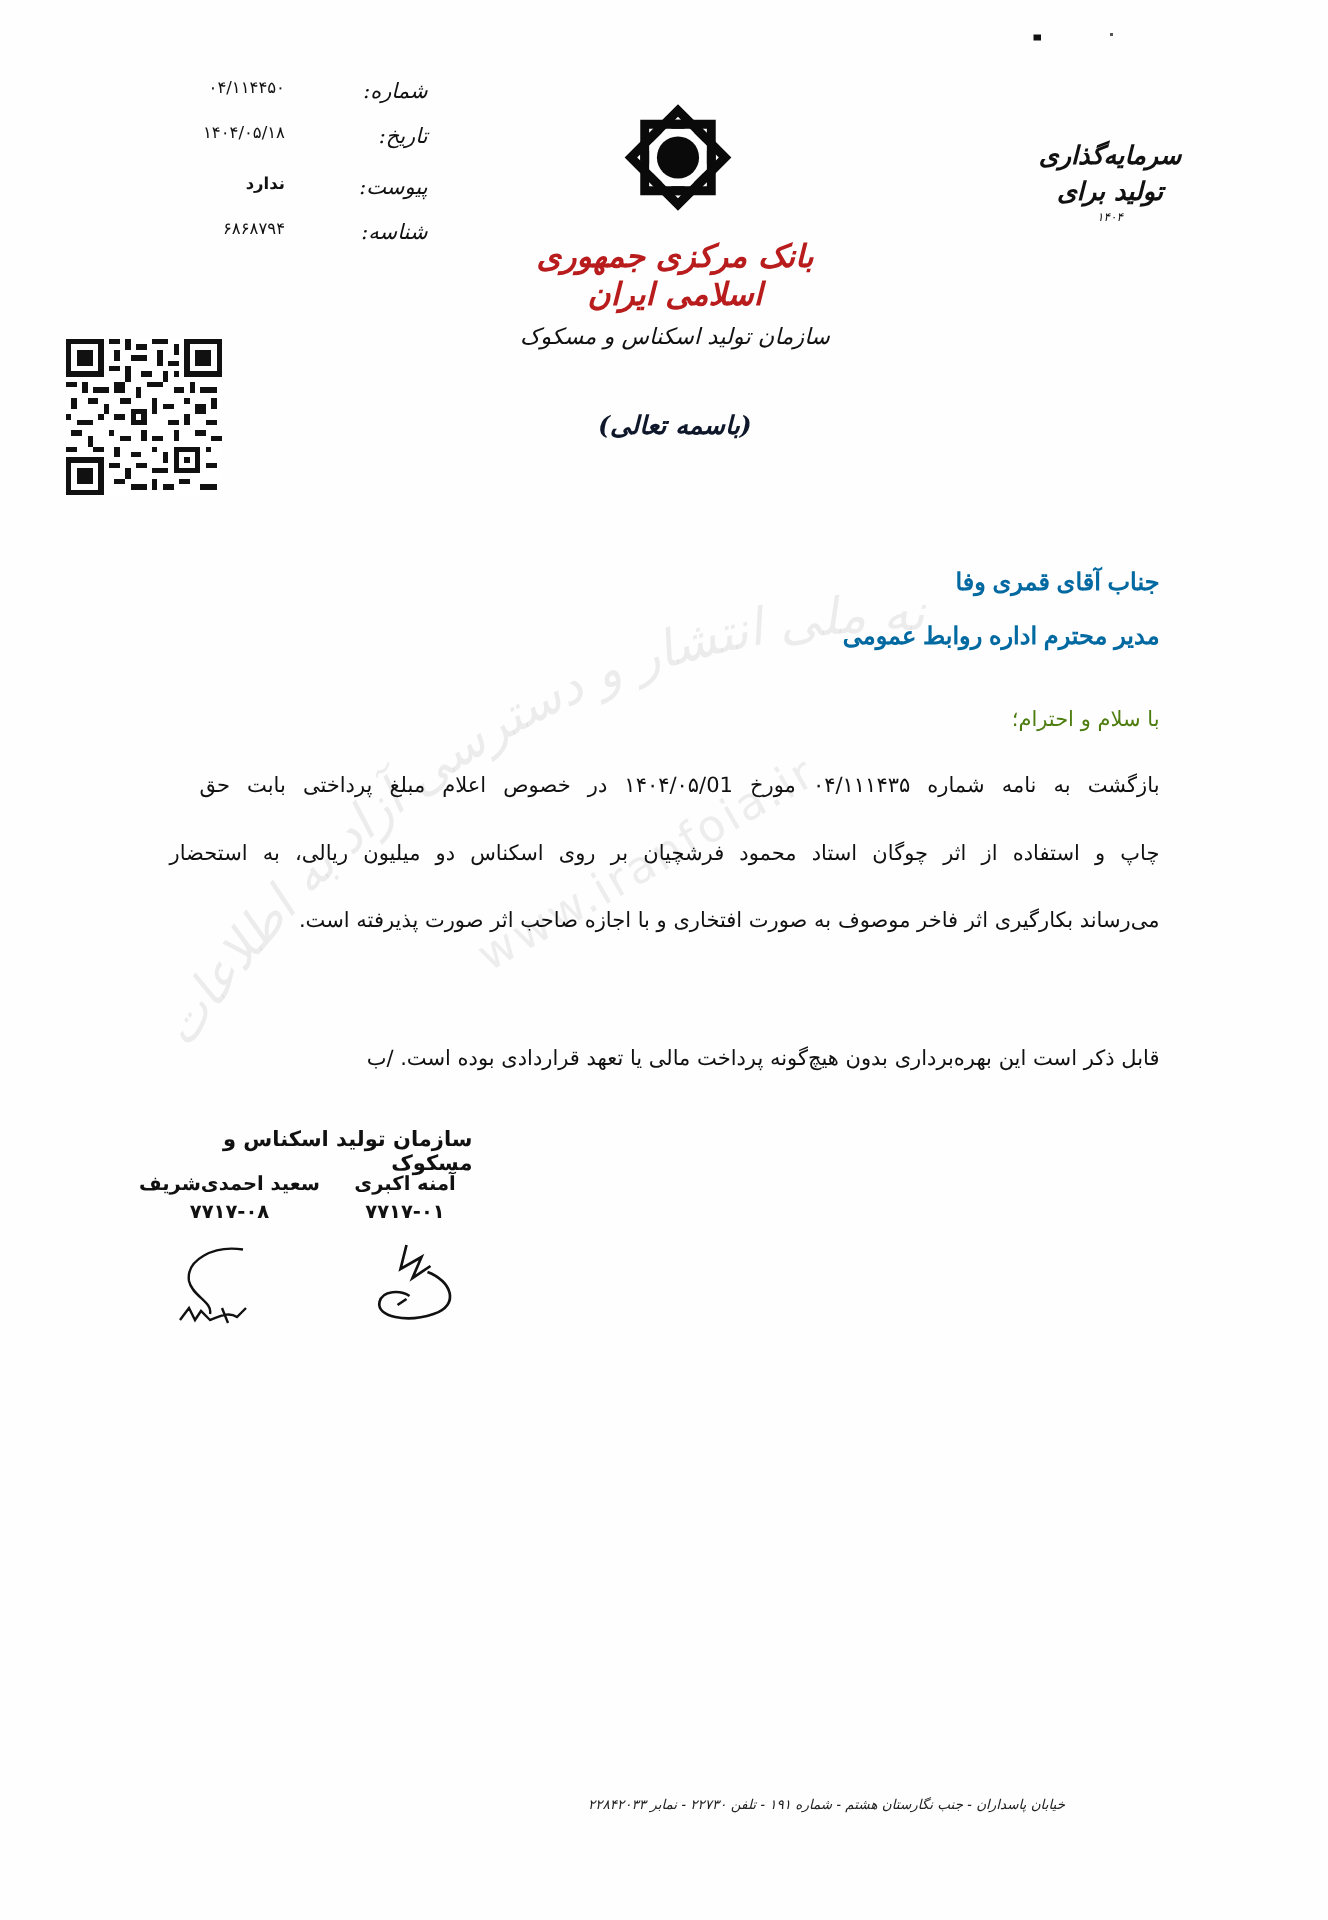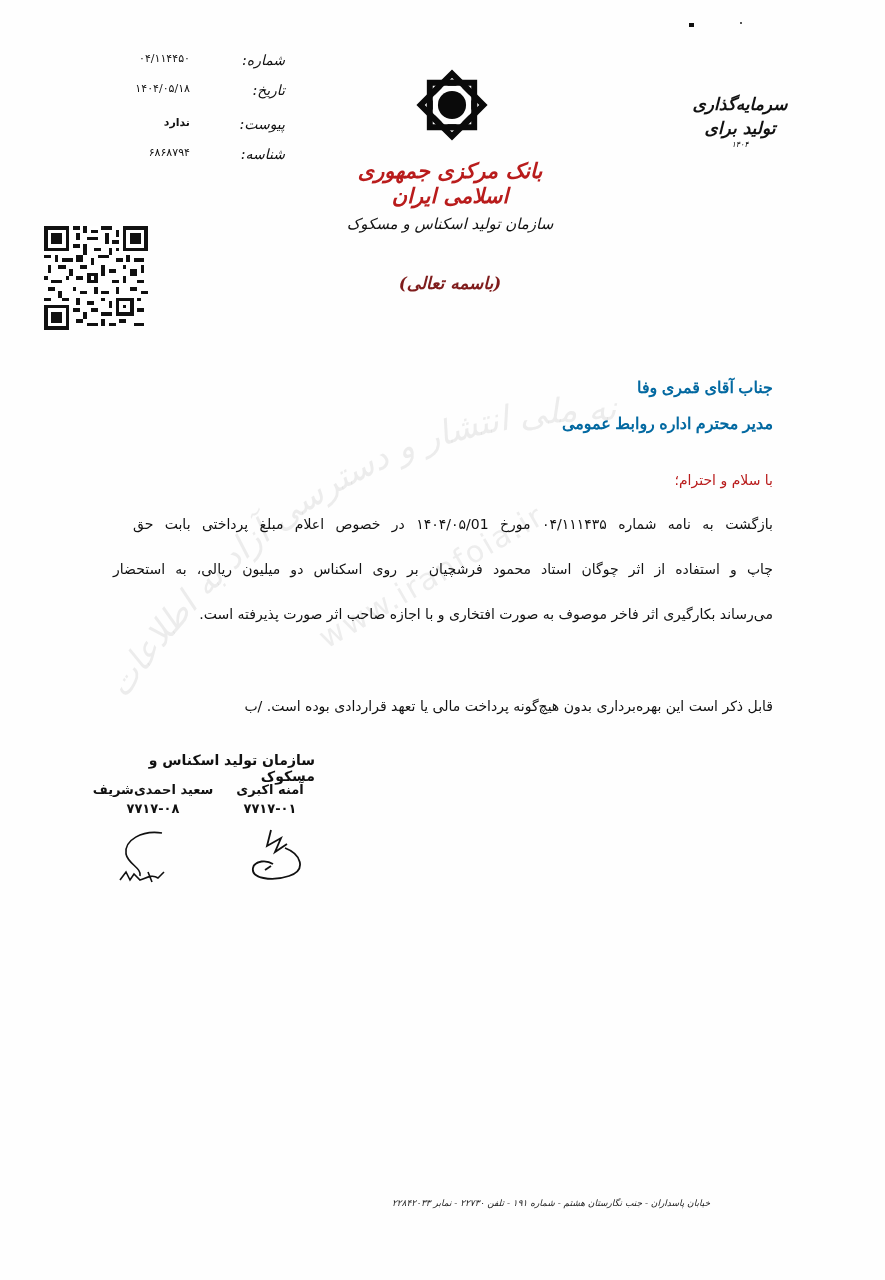--- a/index.html
+++ b/index.html
@@ -90,21 +90,21 @@
     .bismillah {
       position: absolute;
       left: 330px;
       top: 273px;
       width: 240px;
       text-align: center;
       font-family: "DejaVu Serif", serif;
       font-style: italic;
       font-weight: bold;
       font-size: 17px;
-      color: #7f1d1d;
+      color: #0f172a;
       direction: rtl;
     }
 
     
     .slogan {
       position: absolute;
       left: 690px;
       top: 92px;
       width: 100px;
       height: 80px;
@@ -139,21 +139,21 @@
       font-size: 15px;
       color: #0369a1;
     }
     .greeting {
       position: absolute;
       right: 112px;
       top: 472px;
       direction: rtl;
       text-align: right;
       font-size: 14px;
-      color: #b91c1c;
+      color: #4d7c0f;
       margin-left: 40px;
     }
     .body-line {
       position: absolute;
       right: 112px;
       direction: rtl;
       text-align: justify;
       text-align-last: justify;
       font-size: 14px;
       color: #111;

